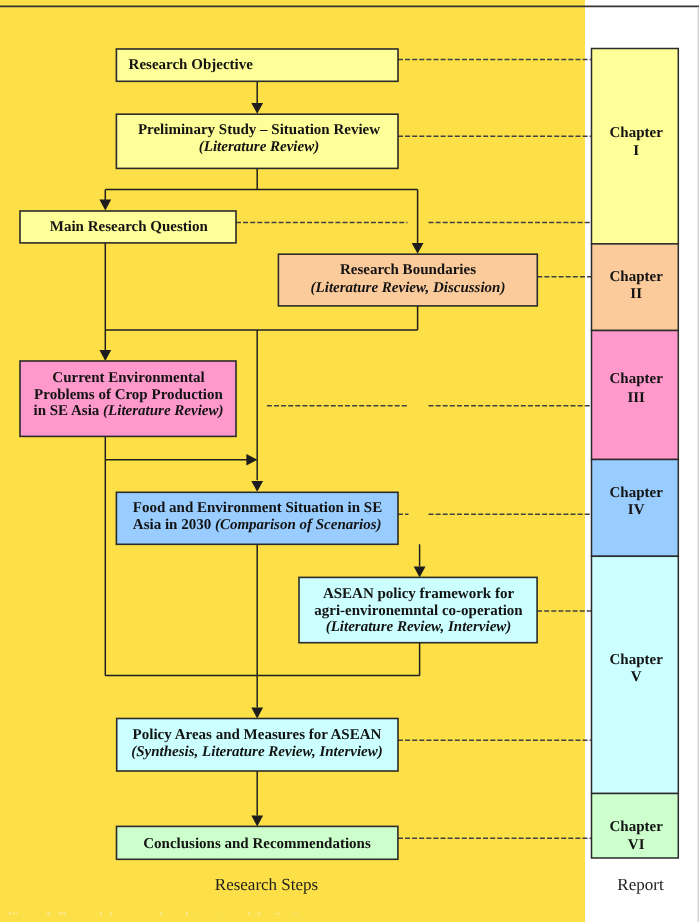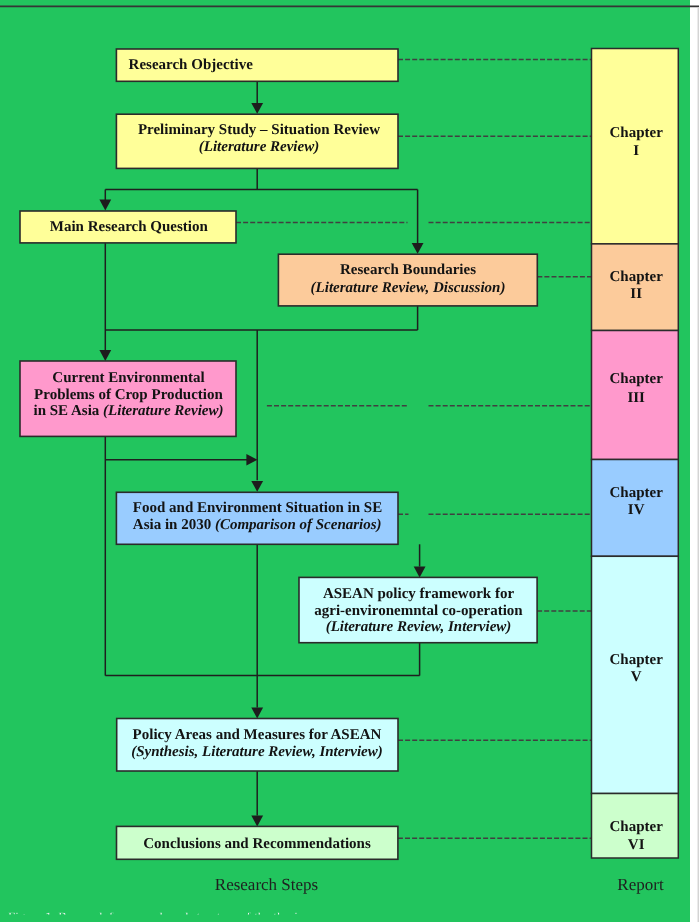--- a/index.html
+++ b/index.html
@@ -1,17 +1,17 @@
 <!DOCTYPE html>
 <html><head>
 <meta charset="utf-8">
 <style>
   html,body{margin:0;padding:0;background:#ffffff;-webkit-font-smoothing:antialiased;text-rendering:geometricPrecision;}
   body{width:699px;height:922px;overflow:hidden;font-family:"Liberation Serif",serif;}
-  #stage{position:relative;width:690px;height:922px;background:#22c55e;}
+  #stage{position:relative;width:585px;height:922px;background:#fde047;}
   svg#chart{position:absolute;left:0;top:0;display:block;transform:translateZ(0);backface-visibility:hidden;}
   .bx{stroke:#2b2b2b;stroke-width:1.6;}
   .ch{stroke:#2b2b2b;stroke-width:1.5;}
   .ln{stroke:#1f1f1f;stroke-width:1.5;fill:none;}
   .ar{fill:#1d1d1d;}
   .dash{stroke:#404040;stroke-width:1.5;fill:none;stroke-dasharray:5 2.1;}
   text{font-family:"Liberation Serif",serif;fill:#131313;}
   .t{font-weight:bold;font-size:15px;text-anchor:middle;}
   .tl{font-weight:bold;font-size:15px;text-anchor:start;}
   .ti{font-weight:bold;font-style:italic;font-size:15px;text-anchor:middle;}

